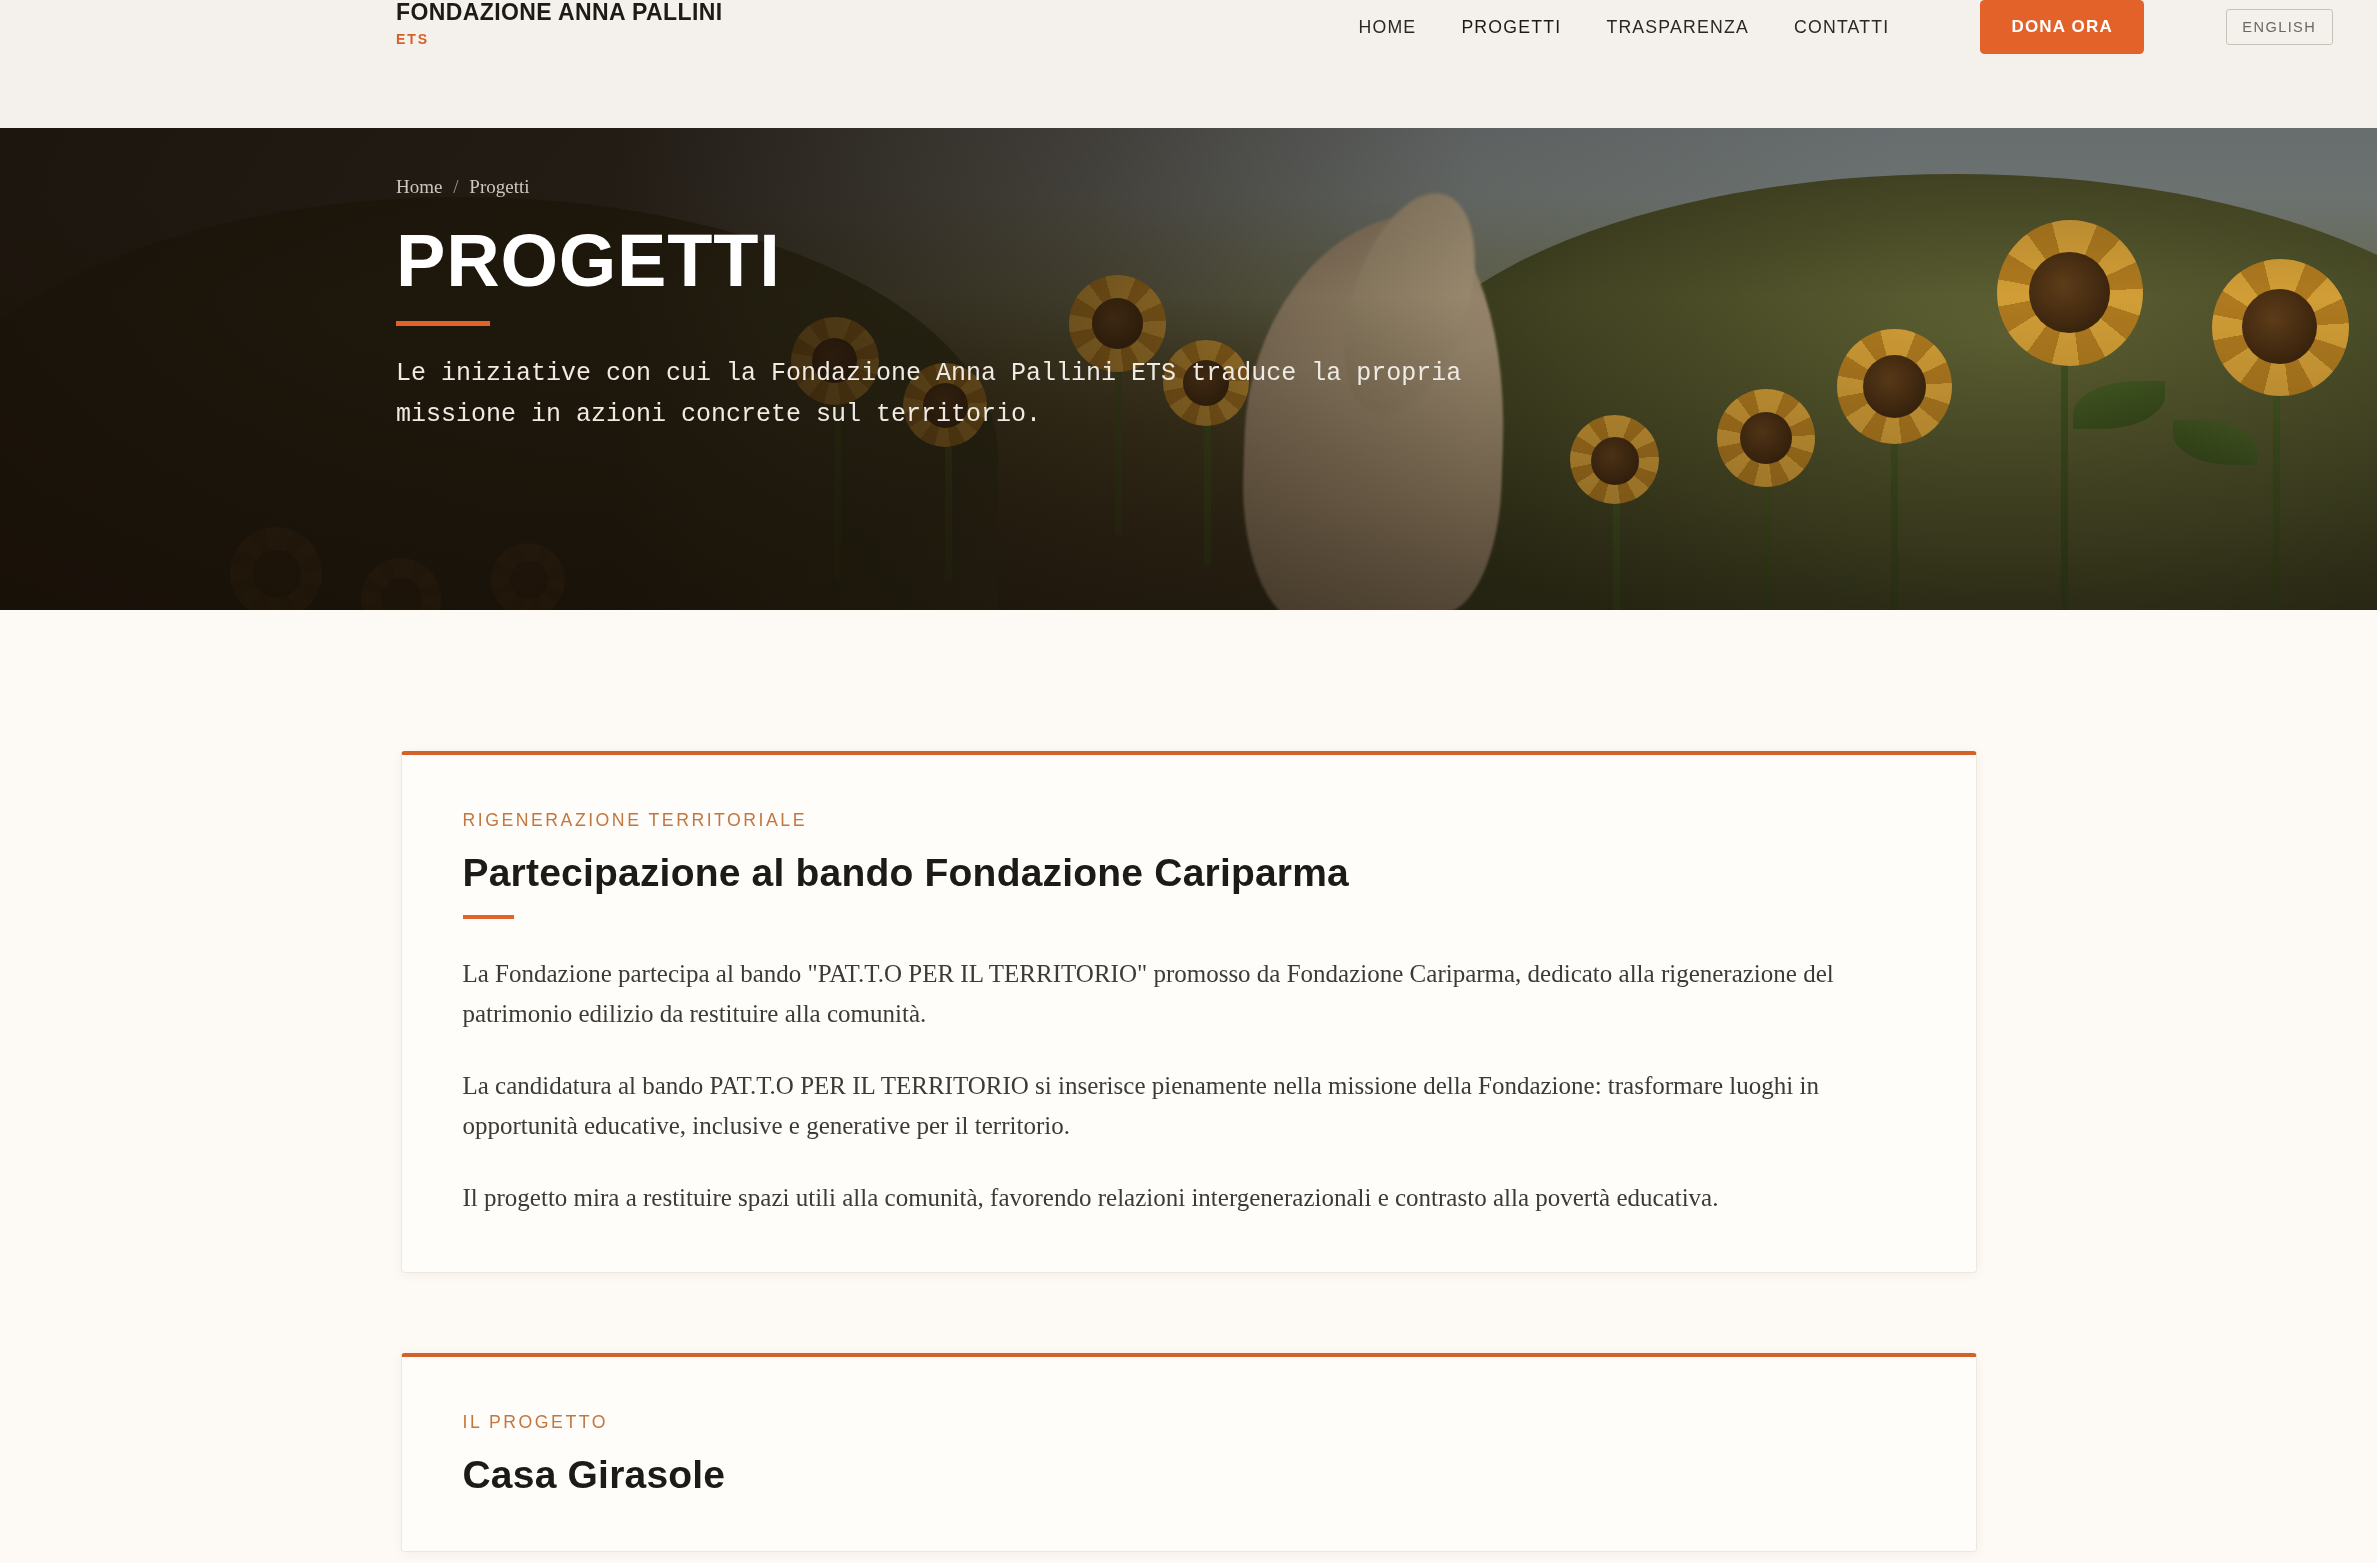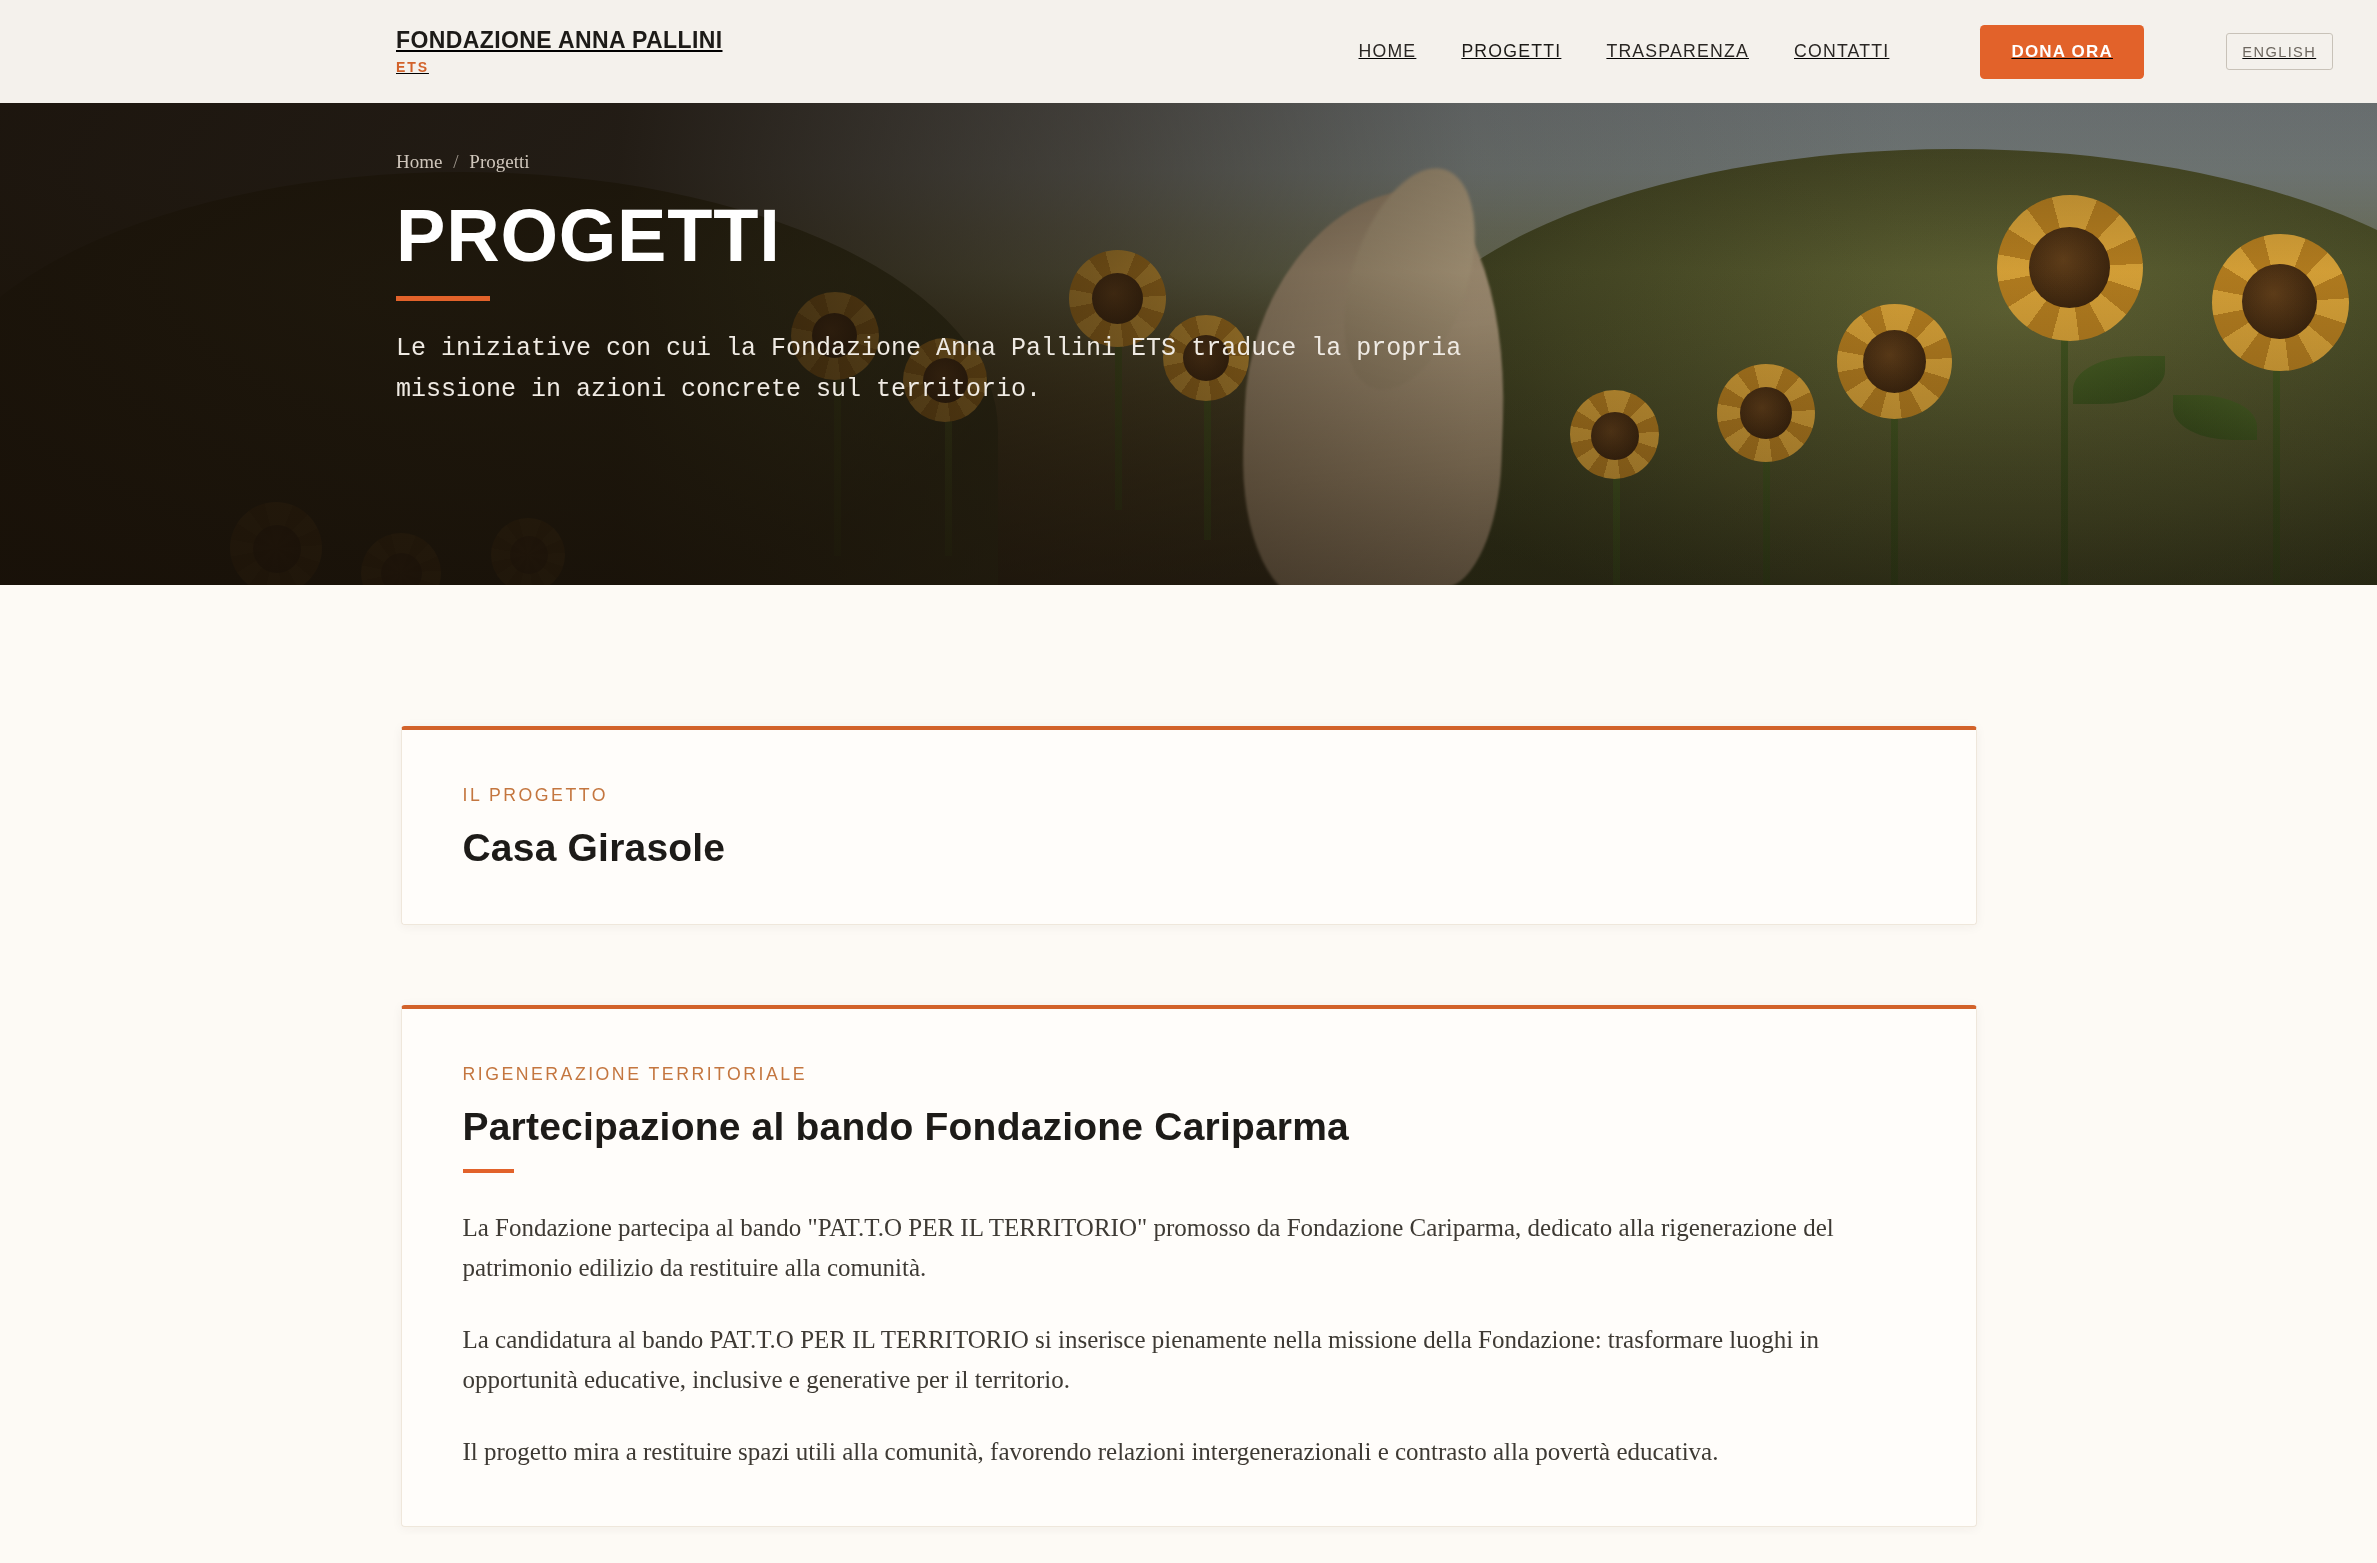--- a/index.html
+++ b/index.html
@@ -7,27 +7,26 @@
   html, body {
     width: 2377px;
     background: #fdfaf5;
     font-family: "Liberation Sans", sans-serif;
   }
 
   body { overflow-x: hidden; }
 
   
   .site-header {
-    height: 103px;
+    height: 128px;
     background: #f4f1ec;
     display: flex;
-    align-items: center;
+    align-items: flex-start;
     position: relative;
     z-index: 5;
-    text-decoration: underline;
   }
 
   .brand {
     margin-left: 396px;
     display: flex;
     flex-direction: column;
     justify-content: center;
   }
   .brand-name {
     font-family: "Liberation Sans", sans-serif;
@@ -332,32 +331,32 @@
     </div>
 
     <h1 class="hero-title">PROGETTI</h1>
     <div class="hero-rule"></div>
     <p class="hero-lead">Le iniziative con cui la Fondazione Anna Pallini ETS traduce la propria missione in azioni concrete sul territorio.</p>
   </div>
 </section>
 
 <main>
   <div class="cards-wrap">
-
-    <article class="card">
-      <div class="eyebrow">IL PROGETTO</div>
-      <h2 class="card-title">Casa Girasole</h2>
-    </article>
 
     <article class="card">
       <div class="eyebrow">RIGENERAZIONE TERRITORIALE</div>
       <h2 class="card-title">Partecipazione al bando Fondazione Cariparma</h2>
       <div class="card-rule"></div>
       <div class="card-body">
         <p>La Fondazione partecipa al bando "PAT.T.O PER IL TERRITORIO" promosso da Fondazione Cariparma, dedicato alla rigenerazione del patrimonio edilizio da restituire alla comunità.</p>
         <p>La candidatura al bando PAT.T.O PER IL TERRITORIO si inserisce pienamente nella missione della Fondazione: trasformare luoghi in opportunità educative, inclusive e generative per il territorio.</p>
         <p>Il progetto mira a restituire spazi utili alla comunità, favorendo relazioni intergenerazionali e contrasto alla povertà educativa.</p>
       </div>
     </article>
 
+    <article class="card">
+      <div class="eyebrow">IL PROGETTO</div>
+      <h2 class="card-title">Casa Girasole</h2>
+    </article>
+
   </div>
 </main>
 
 
 </body></html>

